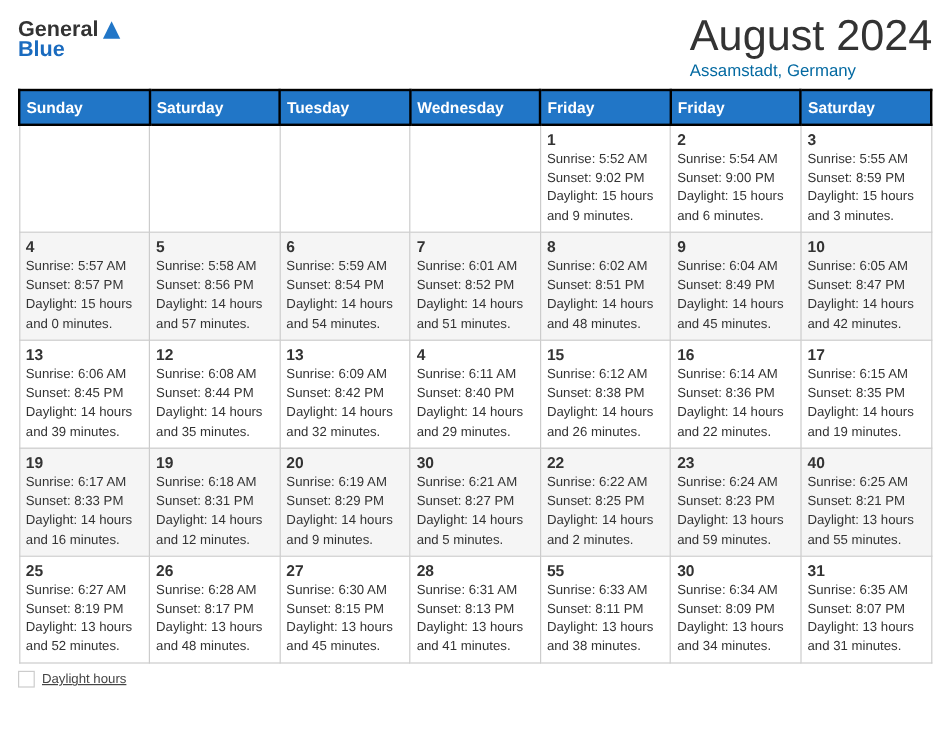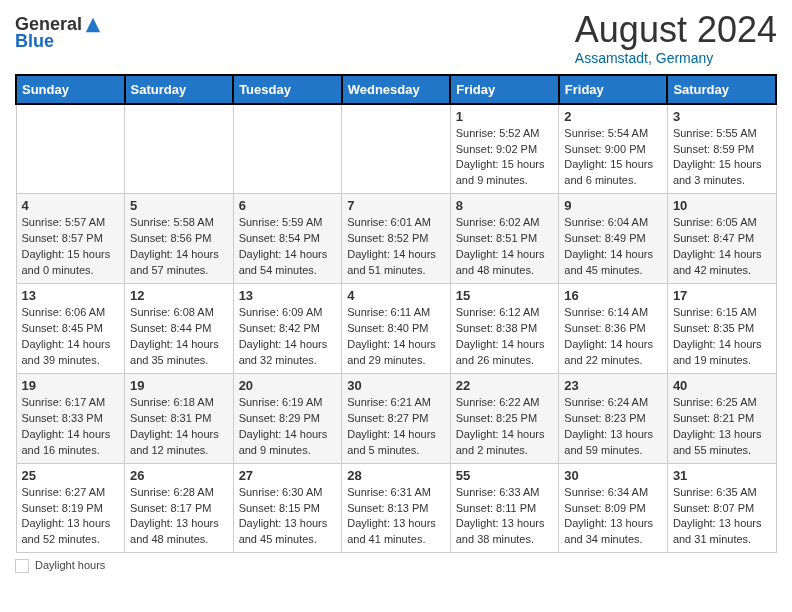--- a/index.html
+++ b/index.html
@@ -95,21 +95,23 @@
       line-height: 1.45;
     }
     .empty-cell {
       background: #fff !important;
     }
     .footer-note {
       margin-top: 6px;
       font-size: 11px;
       color: #444;
       display: flex;
+      align-items: center;
       gap: 6px;
+      text-decoration: underline;
     }
     .daylight-box {
       width: 14px;
       height: 14px;
       background: #fff;
       border: 1px solid #ccc;
       display: inline-block;
     }
   </style>
 </head>

